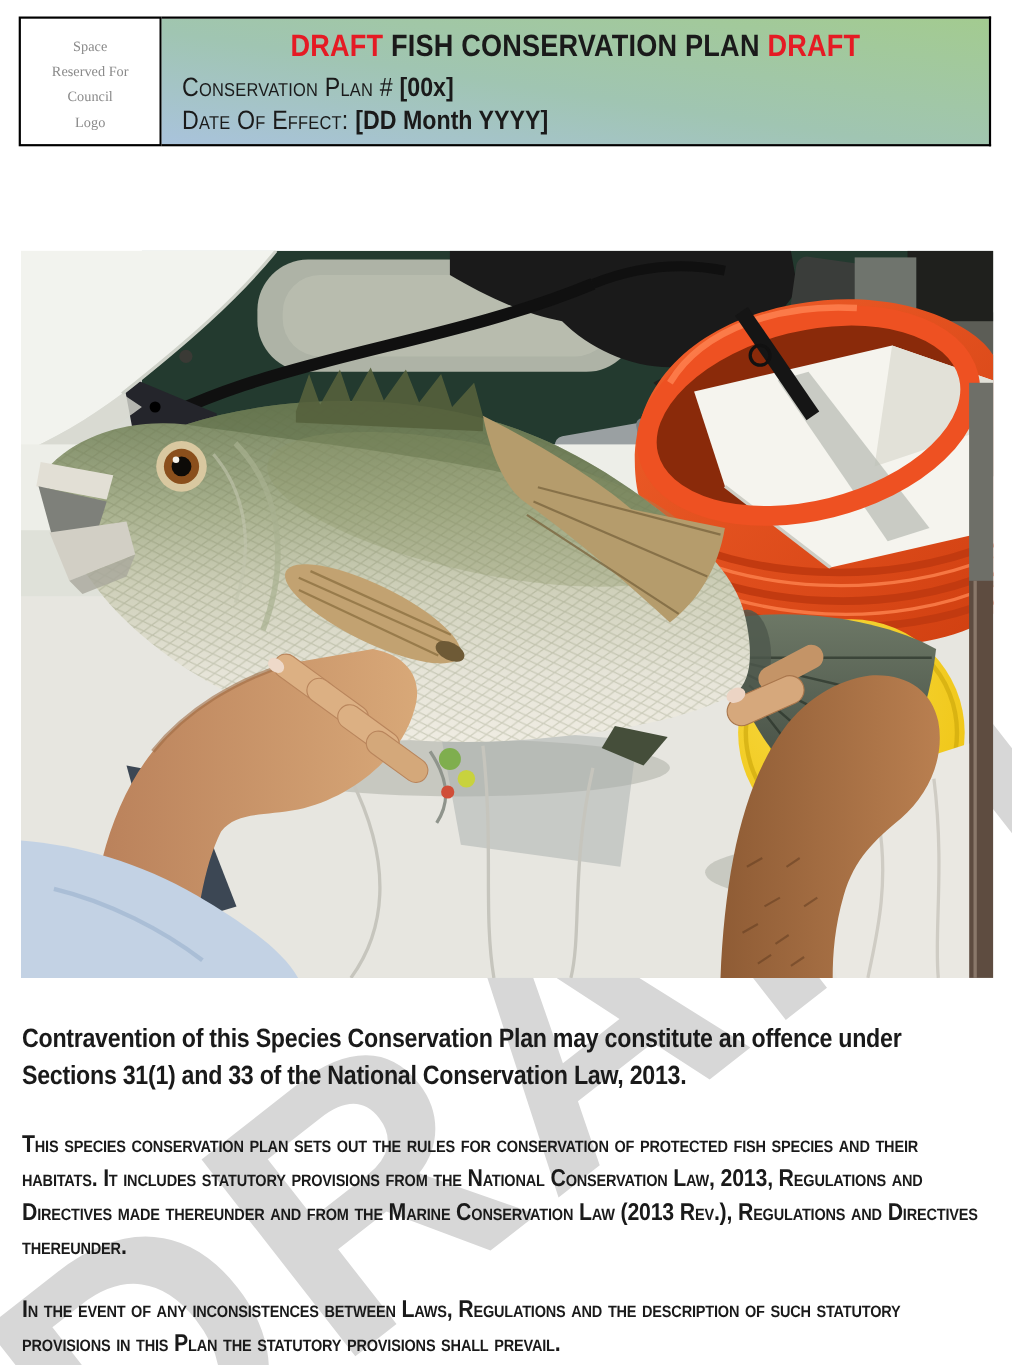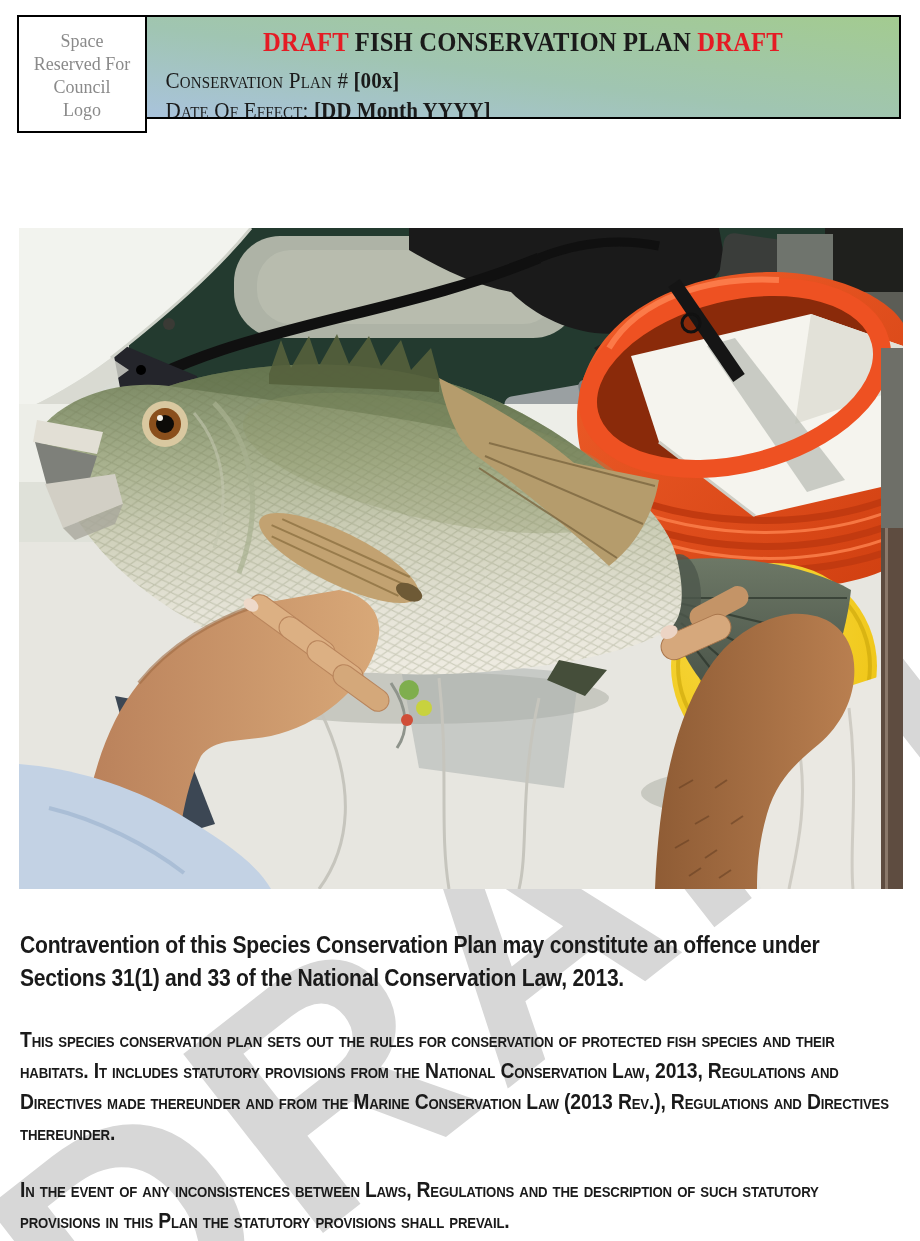--- a/index.html
+++ b/index.html
@@ -9,25 +9,25 @@
   .watermark{position:absolute;left:-100px;top:760px;width:1200px;height:380px;
              display:flex;align-items:center;justify-content:center;
              font-weight:700;font-size:330px;letter-spacing:10px;color:#d7d7d7;
              transform:rotate(-38deg);z-index:0;user-select:none;white-space:nowrap;}
   .cover-strip{position:absolute;left:0;top:0;width:920px;height:228px;background:#ffffff;z-index:1;}
   
   .sq{transform:scaleX(0.88);transform-origin:0 0;width:113.64%;}
   
   .hdr{position:absolute;left:17px;top:15px;width:884px;height:118px;display:flex;z-index:2;}
   .logo-box{box-sizing:border-box;width:130px;height:118px;border:2px solid #000;background:#fff;
-            text-align:center;font-family:"Liberation Serif",serif;font-size:18px;line-height:23px;
+            text-align:center;font-family:"Liberation Serif",serif;font-size:13px;line-height:23px;
             color:#8a8a8a;padding-top:13px;white-space:pre-line;}
-  .title-box{box-sizing:border-box;flex:1;height:104px;border:2px solid #000;border-left:none;
+  .title-box{box-sizing:border-box;flex:1;height:118px;border:2px solid #000;border-left:none;
              background:linear-gradient(to top right,#a9c3dc 0%,#a0c5b2 45%,#a3cb90 100%);
-             padding-top:8px;overflow:hidden;font-family:Liberation Serif, serif;}
+             padding-top:8px;overflow:hidden;}
   .t-line{font-size:28px;font-weight:700;text-align:center;line-height:34px;margin-bottom:6px;letter-spacing:0.2px;}
   .red{color:#e51b24;}
   .sub{font-size:24px;line-height:30px;padding-left:21px;}
   .sub .lbl{font-variant:small-caps;letter-spacing:0.2px;}
   .sub b{font-weight:700;}
   
   .banner{position:absolute;left:17px;top:135px;width:884px;height:71px;box-sizing:border-box;
           border:2px solid #000;z-index:2;display:flex;align-items:center;
           background:linear-gradient(180deg,#fcdc84 0%,#fbbc2e 52%,#fbd26a 100%);overflow:hidden;}
   .banner .inner{font-size:20px;line-height:28px;text-align:center;}

